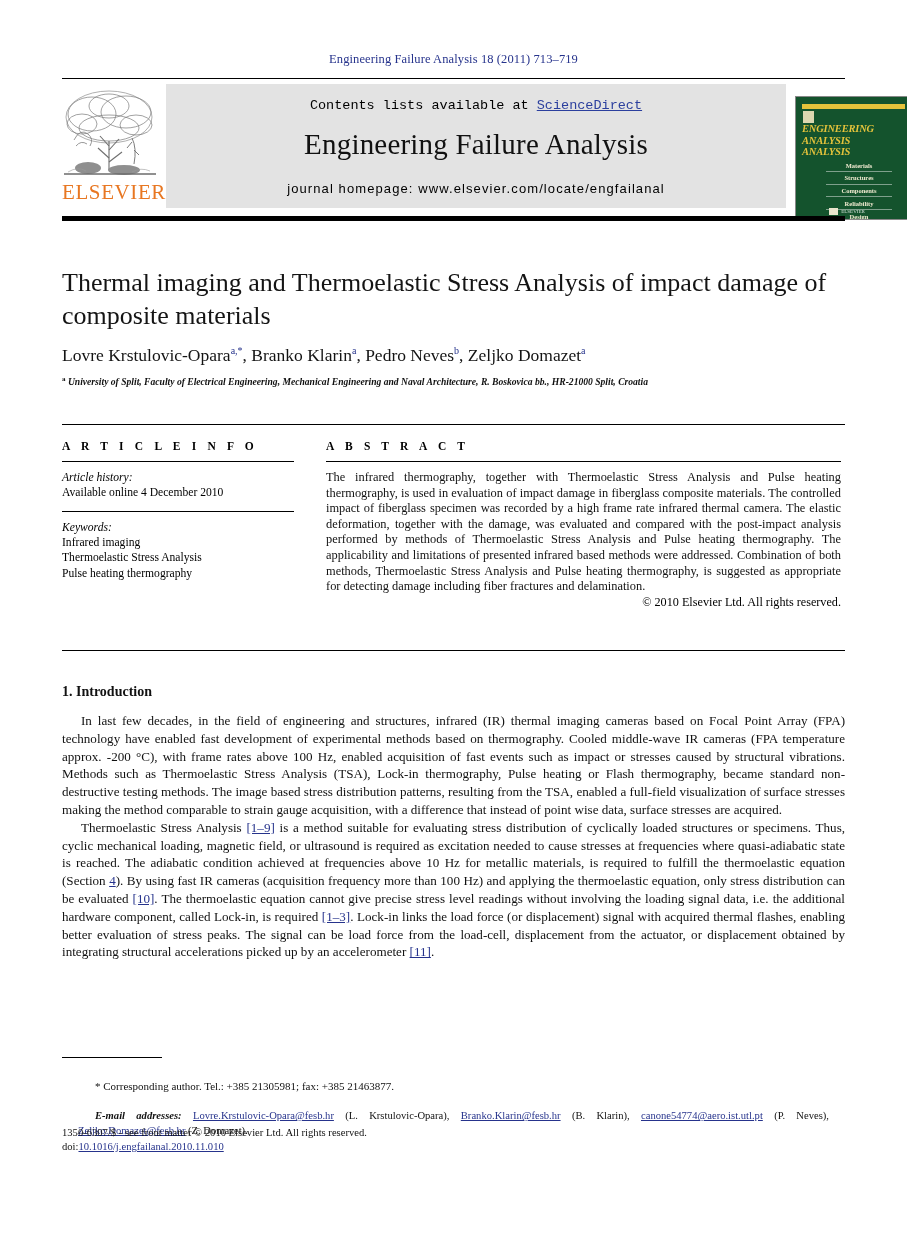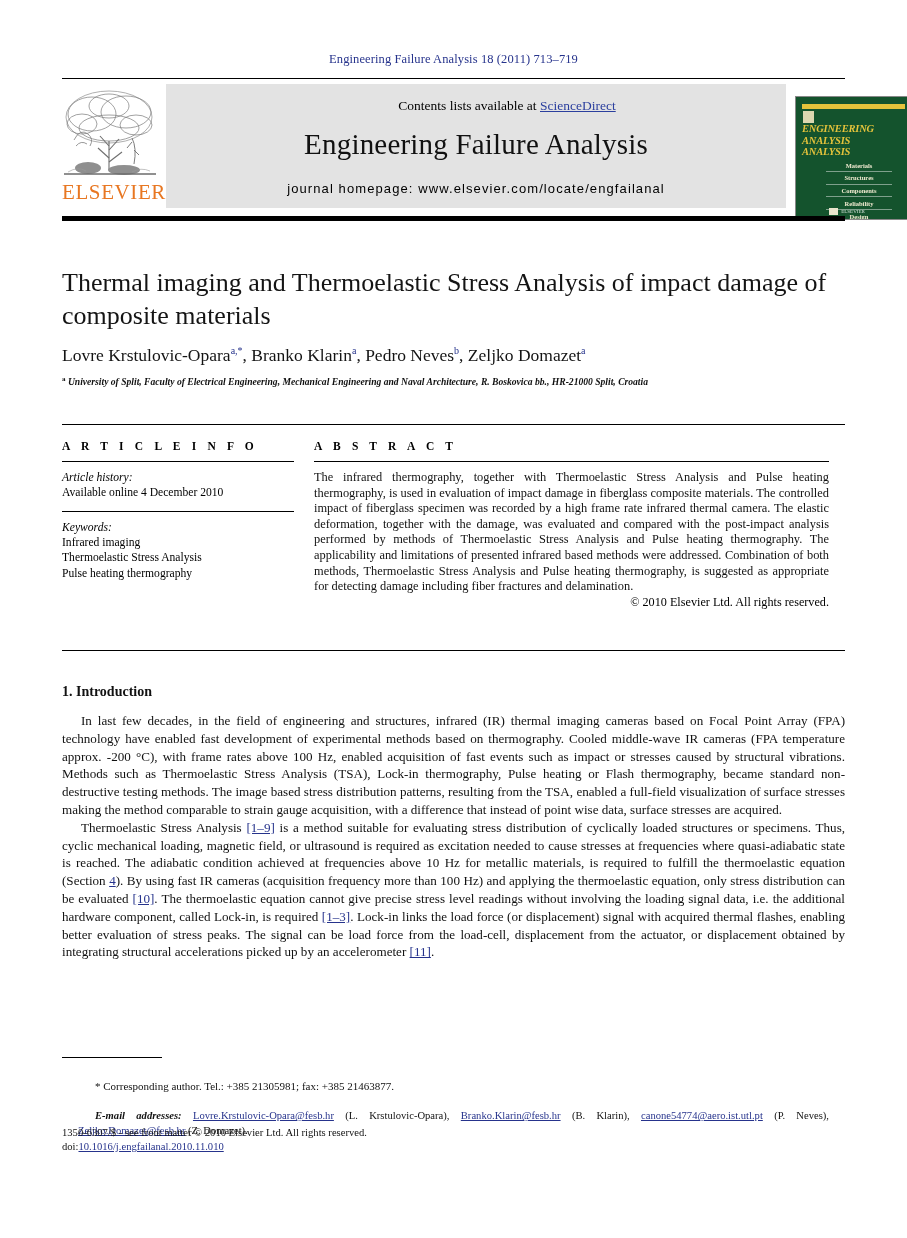--- a/index.html
+++ b/index.html
@@ -78,24 +78,23 @@
     left: 104px; top: 0;
     width: 620px;
     height: 124px;
     background: #e3e3e3;
   }
   .banner-contents {
     position: absolute;
     left: 0; top: 14px;
     width: 620px;
     text-align: center;
-    font-family: Liberation Serif, serif;
+    font-family: Liberation Mono, monospace;
     font-size: 13.5px;
     color: #000;
-    margin-left: 31px;
   }
   .sciencedirect {
     color: #2b3f9e;
   }
   .banner-title {
     position: absolute;
     left: 0; top: 44px;
     width: 620px;
     text-align: center;
     font-family: "Liberation Serif", serif;
@@ -233,21 +232,21 @@
     height: 0;
     border-top: 1.2px solid #000;
   }
   .info-col {
     position: absolute;
     left: 62px; top: 440px;
     width: 232px;
   }
   .abs-col {
     position: absolute;
-    left: 314px; top: 440px;
+    left: 326px; top: 440px;
     width: 515px;
   }
   .sec-head {
     font-family: "Liberation Serif", serif;
     font-weight: bold;
     font-size: 11.5px;
     letter-spacing: 4.2px;
   }
   .hr-thin {
     border-top: 1.1px solid #000;

